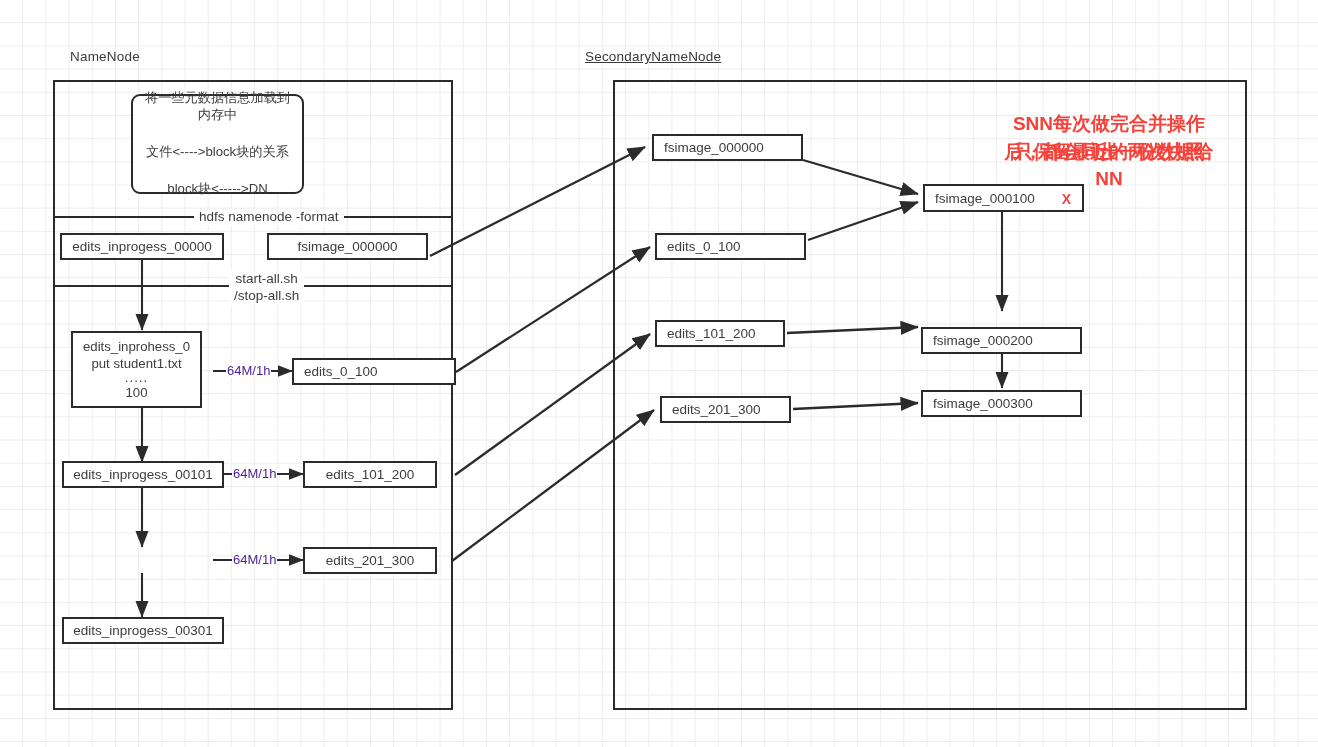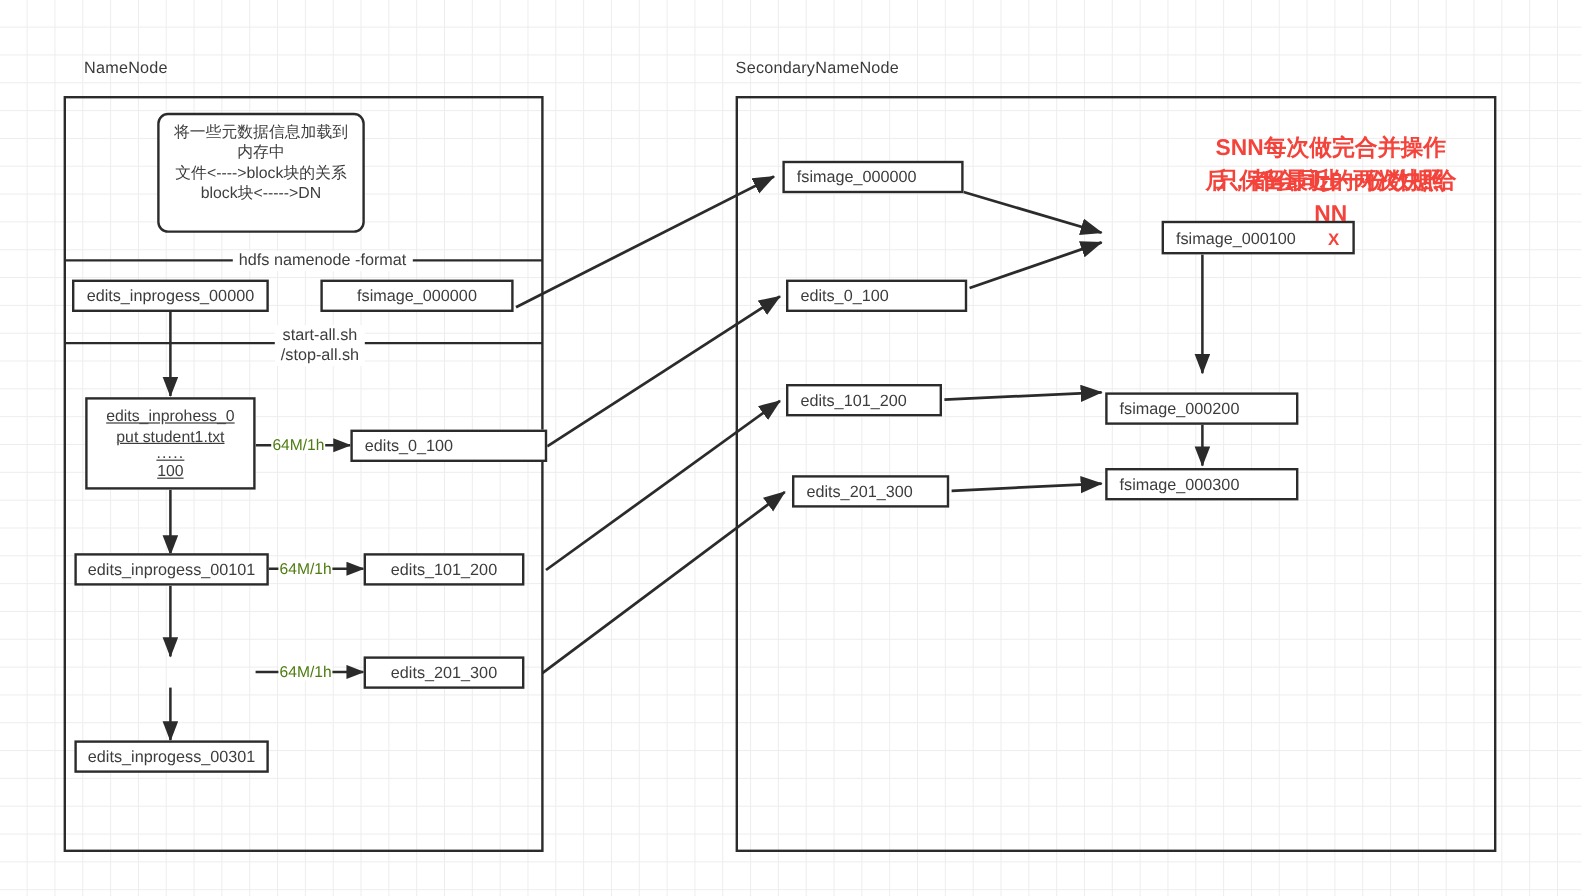--- a/index.html
+++ b/index.html
@@ -61,40 +61,41 @@
     border-radius: 9px;
     background: #ffffff;
     box-sizing: border-box;
     font-size: 13.2px;
     color: #3d3d3d;
     line-height: 1.28;
     text-align: center;
     padding: 6px 8px;
     display: flex;
     flex-direction: column;
-    justify-content: flex-start;
+    justify-content: center;
+    gap: 20px;
   }
   .multi-box {
     position: absolute;
     border: 2.2px solid #2b2b2b;
     background: #ffffff;
     box-sizing: border-box;
     font-size: 13.2px;
     color: #3d3d3d;
     line-height: 1.3;
     text-align: center;
     display: flex;
     flex-direction: column;
     justify-content: center;
     align-items: center;
   }
   .edge-label {
     position: absolute;
     font-size: 13px;
-    color: #4d7c0f;
+    color: #4c1d95;
     background: #ffffff;
     white-space: nowrap;
     padding: 0 1px;
     text-align: center;
   }
   .sep-label {
     position: absolute;
     font-size: 13.5px;
     color: #3d3d3d;
     background: #ffffff;
@@ -174,42 +175,42 @@
       <line x1="793" y1="409" x2="918" y2="403" marker-end="url(#arw)"></line>
     </g>
 
     <g stroke="#2b2b2b" stroke-width="2.1" fill="none">
       <line x1="1002" y1="212" x2="1002" y2="311" marker-end="url(#arw)"></line>
       <line x1="1002" y1="341" x2="1002" y2="388" marker-end="url(#arw)"></line>
     </g>
   </svg>
 
   <div class="container-title" style="left:70px; top:49px;">NameNode</div>
-  <div class="container-title" style="left:613px; top:49px;">SecondaryNameNode</div>
+  <div class="container-title" style="left:585px; top:49px;text-decoration:underline;">SecondaryNameNode</div>
 
   <div class="big-container" style="left:53px; top:80px; width:400px; height:630px;"></div>
   <div class="big-container" style="left:613px; top:80px; width:634px; height:630px;"></div>
 
   <div class="note-box" style="left:131px; top:94px; width:173px; height:100px;">
     <div>将一些元数据信息加载到内存中</div>
     <div>文件&lt;----&gt;block块的关系</div>
     <div>block块&lt;-----&gt;DN</div>
   </div>
 
   <div class="sep-label" style="left:178px; top:209px;">hdfs namenode -format</div>
   <div class="sep-label" style="left:213px; top:271px;">
     <div>start-all.sh</div>
     <div>/stop-all.sh</div>
   </div>
 
   <div class="node-box center" style="left:60px; top:233px; width:164px; height:27px;">edits_inprogess_00000</div>
 
   <div class="node-box center" style="left:267px; top:233px; width:161px; height:27px;">fsimage_000000</div>
 
-  <div class="multi-box" style="left:71px; top:331px; width:142px; height:77px;text-decoration:underline;">
+  <div class="multi-box" style="left:71px; top:331px; width:131px; height:77px;">
     <div>edits_inprohess_0</div>
     <div>put student1.txt</div>
     <div class="dots">.....</div>
     <div>100</div>
   </div>
 
   <div class="node-box left" style="left:292px; top:358px; width:164px; height:27px;">edits_0_100</div>
 
   <div class="node-box center" style="left:62px; top:461px; width:162px; height:27px;">edits_inprogess_00101</div>
 
@@ -225,21 +226,21 @@
   <div class="edge-label" style="left:232px; top:552px;">64M/1h</div>
 
   <div class="node-box left" style="left:652px; top:134px; width:151px; height:27px;">fsimage_000000</div>
 
   <div class="node-box left" style="left:655px; top:233px; width:151px; height:27px;">edits_0_100</div>
 
   <div class="node-box left" style="left:655px; top:320px; width:130px; height:27px;">edits_101_200</div>
 
   <div class="node-box left" style="left:660px; top:396px; width:131px; height:27px;">edits_201_300</div>
 
-  <div class="node-box left" style="left:968px; top:184px; width:161px; height:28px;">
+  <div class="node-box left" style="left:923px; top:184px; width:161px; height:28px;">
     <span>fsimage_000100</span>
     <span class="red-x" style="right:11px; top:5px;">X</span>
   </div>
 
   <div class="node-box left" style="left:921px; top:327px; width:161px; height:27px;">fsimage_000200</div>
 
   <div class="node-box left" style="left:921px; top:390px; width:161px; height:27px;">fsimage_000300</div>
 
   <div class="red-note" style="left:998px; top:110px; width:222px;">SNN每次做完合并操作后，都会同步一份数据给NN</div>
   <div class="red-note" style="left:998px; top:138px; width:222px;">只保留最近的两次快照</div>

